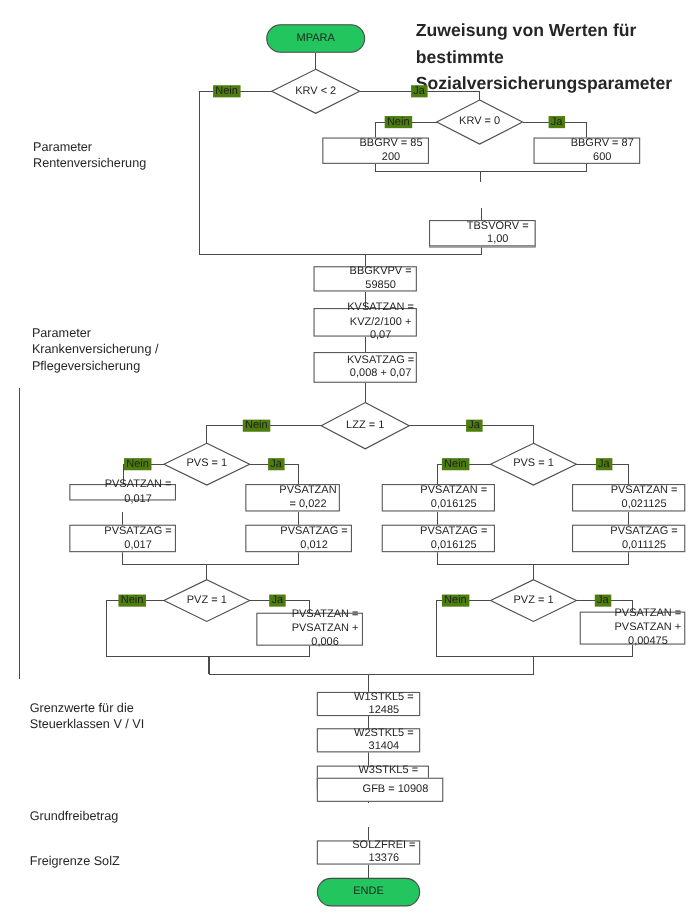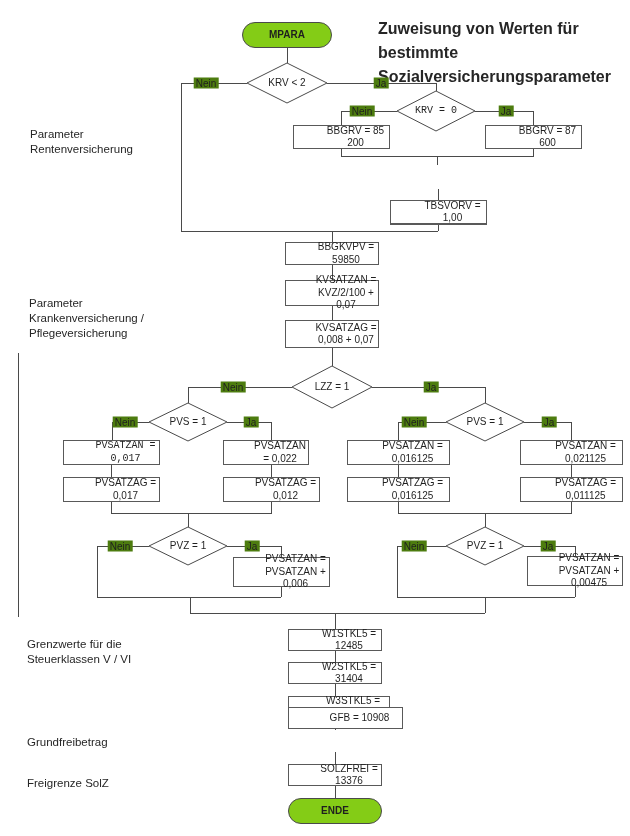--- a/index.html
+++ b/index.html
@@ -5,21 +5,21 @@
   html,body{margin:0;padding:0;background:#ffffff;}
   .canvas{
     position:relative;width:630px;height:836px;background:#ffffff;overflow:hidden;
     font-family:"Liberation Sans",sans-serif;color:#1f1f1f;
   }
   svg.wires{position:absolute;left:0;top:0;width:630px;height:836px;}
   .node{position:absolute;display:flex;align-items:center;justify-content:center;
     text-align:center;font-size:10px;line-height:1.25;color:#1f1f1f;box-sizing:border-box;
     white-space:pre-line;}
   .box{border:1px solid #595959;background:#ffffff;padding-left:28px;}
-  .terminator{border:1px solid #4a4a4a;border-radius:13px;background:#84cc16;font-weight:bold;}
+  .terminator{border:1px solid #4a4a4a;border-radius:13px;background:#22c55e;}
   .diamond-label{background:transparent;pointer-events:none;}
   .edge-label{position:absolute;transform:translate(-50%,-50%);background:#4d7c0f;
     padding:0 2px;font-size:10px;color:#1f1f1f;}
   .side-label{position:absolute;font-size:11.5px;line-height:1.32;color:#262626;
     white-space:pre-line;}
   .annotation{position:absolute;font-size:16px;line-height:1.5;color:#262626;
     white-space:pre-line;font-weight:bold;}
 </style>
 </head>
 <body>
@@ -86,21 +86,21 @@
     </g>
   </svg>
 
   <div class="annotation" style="left:378px;top:17px;">Zuweisung von Werten für bestimmte
 Sozialversicherungsparameter</div>
 
   <div class="node terminator" style="left:242px;top:22px;width:90px;height:26px;">MPARA</div>
   <div class="node terminator" style="left:288px;top:798px;width:94px;height:26px;">ENDE</div>
 
   <div class="node diamond-label" style="left:247px;top:63px;width:80px;height:40px;">KRV &lt; 2</div>
-  <div class="node diamond-label" style="left:397px;top:91px;width:78px;height:40px;font-family:Liberation Mono, monospace;">KRV = 0</div>
+  <div class="node diamond-label" style="left:397px;top:91px;width:78px;height:40px;">KRV = 0</div>
   <div class="node diamond-label" style="left:292px;top:366px;width:80px;height:42px;">LZZ = 1</div>
   <div class="node diamond-label" style="left:149px;top:403px;width:78px;height:38px;">PVS = 1</div>
   <div class="node diamond-label" style="left:446px;top:403px;width:78px;height:38px;">PVS = 1</div>
   <div class="node diamond-label" style="left:149px;top:527px;width:78px;height:38px;">PVZ = 1</div>
   <div class="node diamond-label" style="left:446px;top:527px;width:78px;height:38px;">PVZ = 1</div>
 
   <span class="edge-label" style="left:206px;top:83px;">Nein</span>
   <span class="edge-label" style="left:381px;top:83px;">Ja</span>
   <span class="edge-label" style="left:362px;top:111px;">Nein</span>
   <span class="edge-label" style="left:506px;top:111px;">Ja</span>
@@ -118,21 +118,21 @@
   <div class="node box" style="left:293px;top:125px;width:97px;height:24px;">BBGRV = 85 200</div>
   <div class="node box" style="left:485px;top:125px;width:97px;height:24px;">BBGRV = 87 600</div>
   <div class="node box" style="left:390px;top:165px;width:97px;height:24px;margin-top:36px;">RVSATZAN = 0,093</div>
   <div class="node box" style="left:390px;top:200px;width:97px;height:24px;">TBSVORV = 1,00</div>
   <div class="node box" style="left:285px;top:242px;width:94px;height:23px;">BBGKVPV = 59850</div>
   <div class="node box" style="left:285px;top:280px;width:94px;height:26px;">KVSATZAN =
 KVZ/2/100 + 0,07</div>
   <div class="node box" style="left:285px;top:320px;width:94px;height:28px;">KVSATZAG =
 0,008 + 0,07</div>
 
-  <div class="node box" style="left:63px;top:440px;width:97px;height:25px;font-family:Liberation Mono, monospace;">PVSATZAN = 0,017</div>
+  <div class="node box" style="left:63px;top:440px;width:97px;height:15px;">PVSATZAN = 0,017</div>
   <div class="node box" style="left:223px;top:440px;width:86px;height:25px;">PVSATZAN = 0,022</div>
   <div class="node box" style="left:347px;top:440px;width:103px;height:25px;">PVSATZAN = 0,016125</div>
   <div class="node box" style="left:520px;top:440px;width:103px;height:25px;">PVSATZAN = 0,021125</div>
 
   <div class="node box" style="left:63px;top:477px;width:97px;height:25px;">PVSATZAG = 0,017</div>
   <div class="node box" style="left:223px;top:477px;width:97px;height:25px;">PVSATZAG = 0,012</div>
   <div class="node box" style="left:347px;top:477px;width:103px;height:25px;">PVSATZAG = 0,016125</div>
   <div class="node box" style="left:520px;top:477px;width:103px;height:25px;">PVSATZAG = 0,011125</div>
 
   <div class="node box" style="left:233px;top:557px;width:97px;height:30px;">PVSATZAN =

